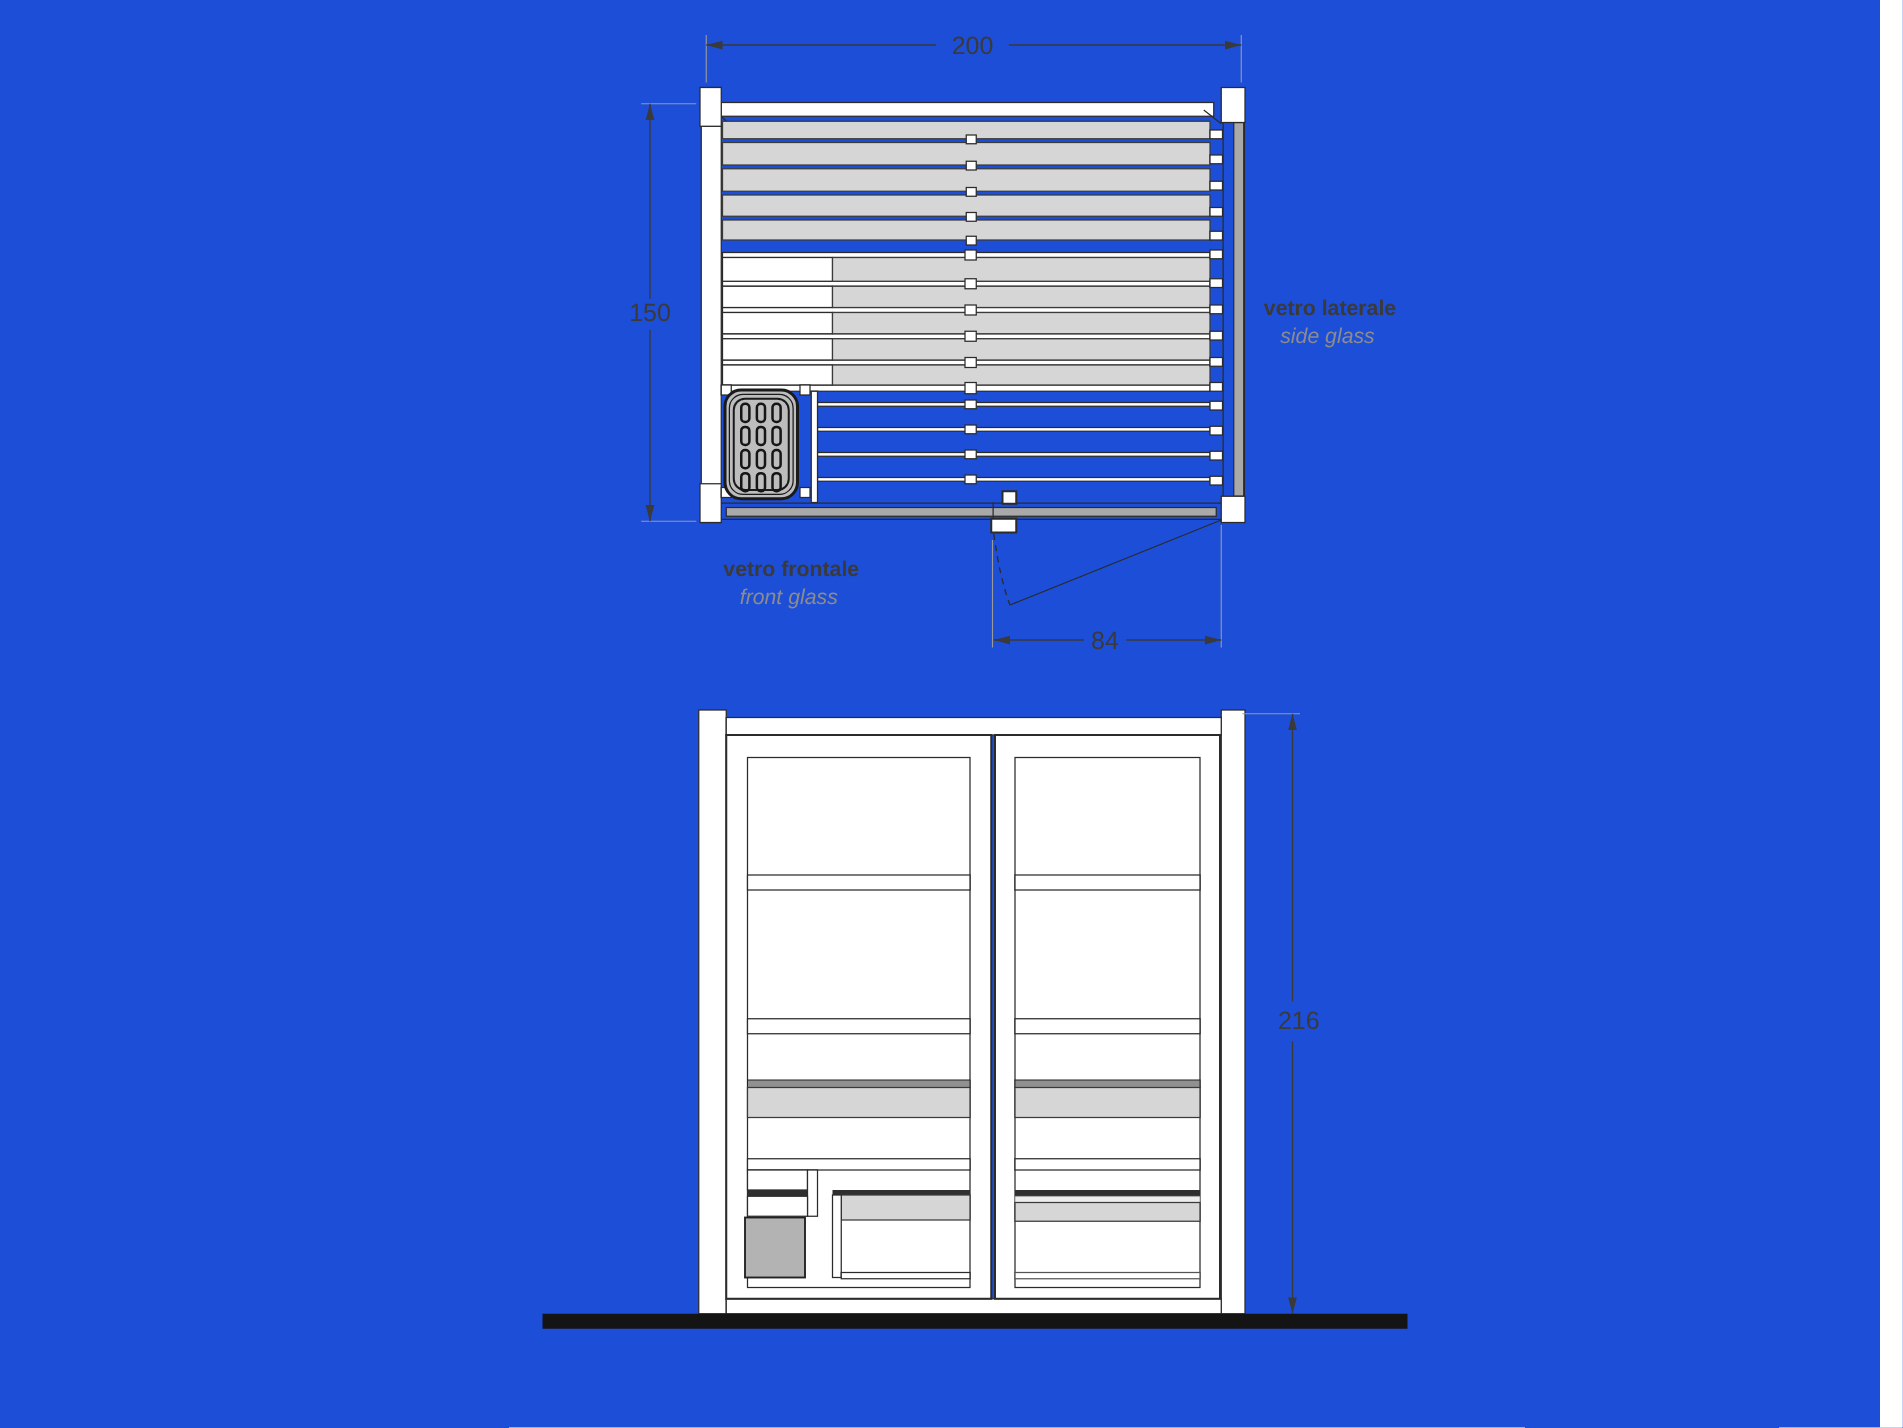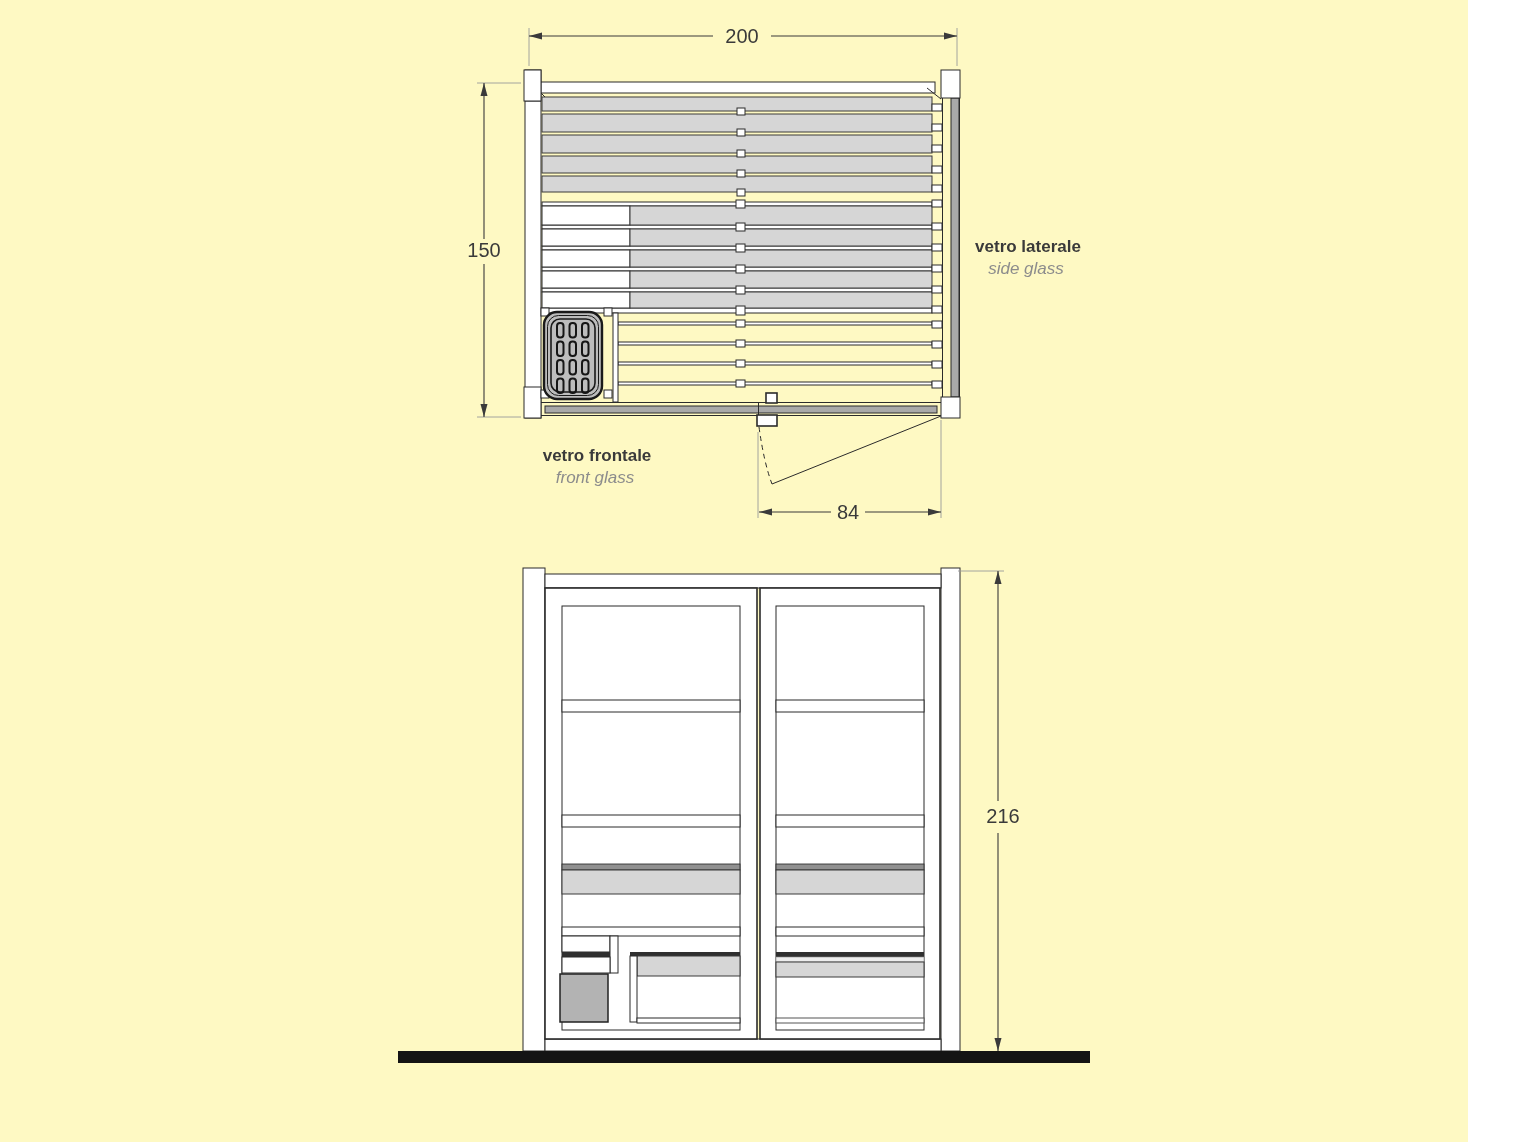--- a/index.html
+++ b/index.html
@@ -1,16 +1,16 @@
 <!DOCTYPE html>
 <html style="--slat-gray: #d6d6d6; --glass-gray: #a9a9a9; --heater-gray: #b3b3b3; --dark-band: #2f2f2f; --line: #2b2b2b; --dim-text: #3a3a3a; --label-primary: #3a3a3a; --label-secondary: #8c8c8c; --floor: #141414;"><head>
 <meta charset="utf-8">
 <style>
   html,body{margin:0;padding:0;background:#fff;}
-  .stage{position:relative;width:1468px;height:1142px;background:#fef9c3;overflow:hidden;}
+  .stage{position:relative;width:1468px;height:1142px;background:#1d4ed8;overflow:hidden;padding-left:36px;}
   svg text{font-family:"Liberation Sans","DejaVu Sans",sans-serif;}
   .w{fill:#ffffff;stroke:var(--line);stroke-width:1;}
   .w2{fill:#ffffff;stroke:var(--line);stroke-width:1.6;}
   .s{fill:var(--slat-gray);stroke:#3a3a3a;stroke-width:1;}
   .g{fill:var(--glass-gray);stroke:var(--line);stroke-width:1;}
   .ln{stroke:var(--line);stroke-width:1;fill:none;}
   .thin{stroke:#9a9a9a;stroke-width:0.9;fill:none;}
   .dark{fill:var(--dark-band);stroke:none;}
   .shade{fill:#909090;stroke:#222;stroke-width:0.8;}
   .lite{fill:#ededed;stroke:#888;stroke-width:0.6;}

